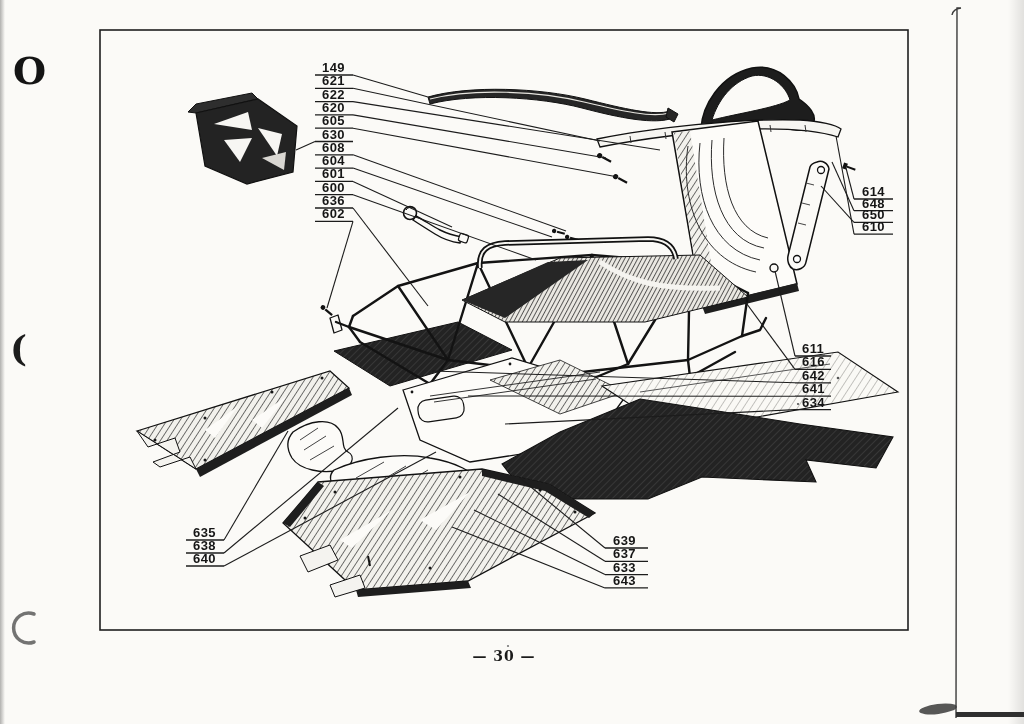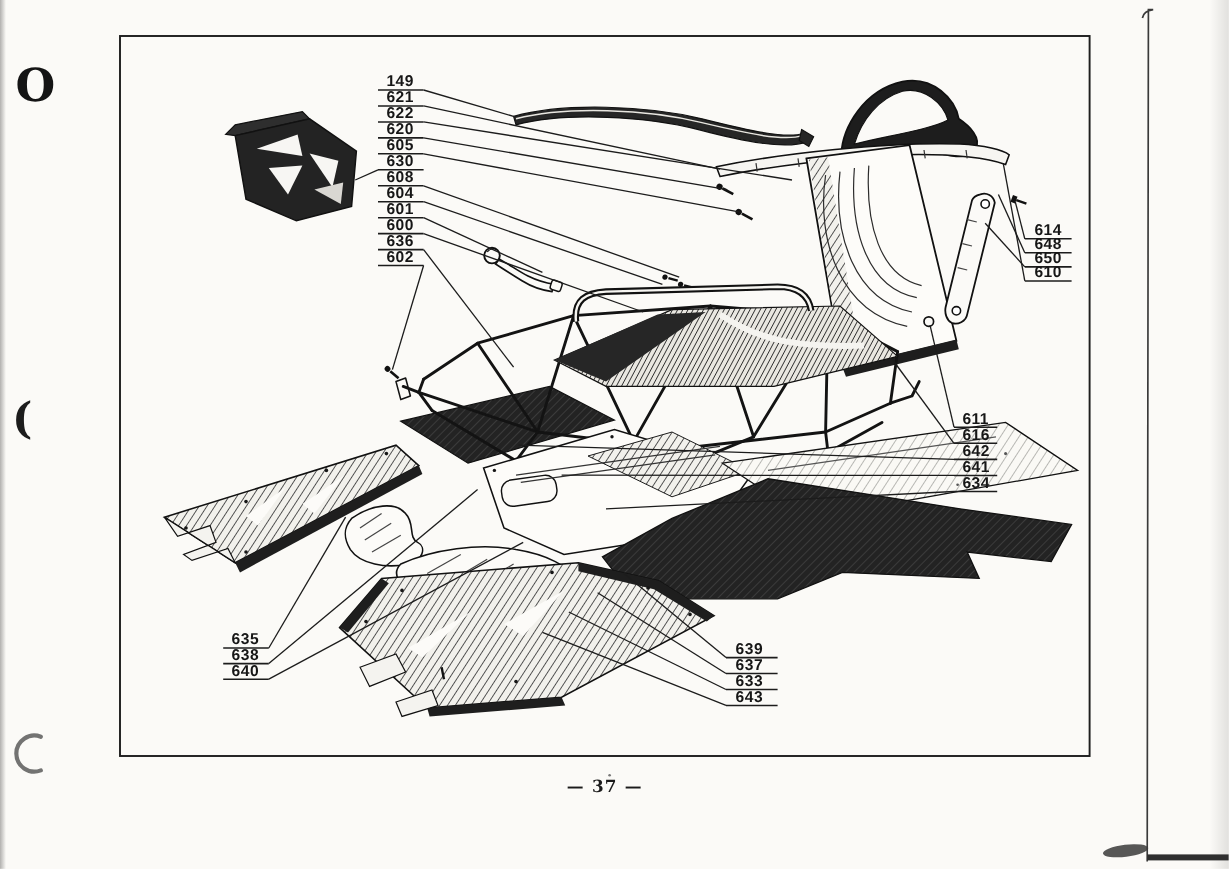--- a/index.html
+++ b/index.html
@@ -385,13 +385,13 @@
         <line x1="605" y1="574.6" x2="474" y2="510" stroke="#1c1c1c" stroke-width="1.1"></line>
       </g>
       <g>
         <text class="part-num" x="613" y="584.9">643</text>
         <line x1="605" y1="587.9" x2="648" y2="587.9" stroke="#1c1c1c" stroke-width="1.3"></line>
         <line x1="605" y1="587.9" x2="452" y2="527" stroke="#1c1c1c" stroke-width="1.1"></line>
       </g>
     </g>
 </svg>
 
-<div id="page-number">— 37 —</div>
+<div id="page-number">— 30 —</div>
 
 </body></html>

